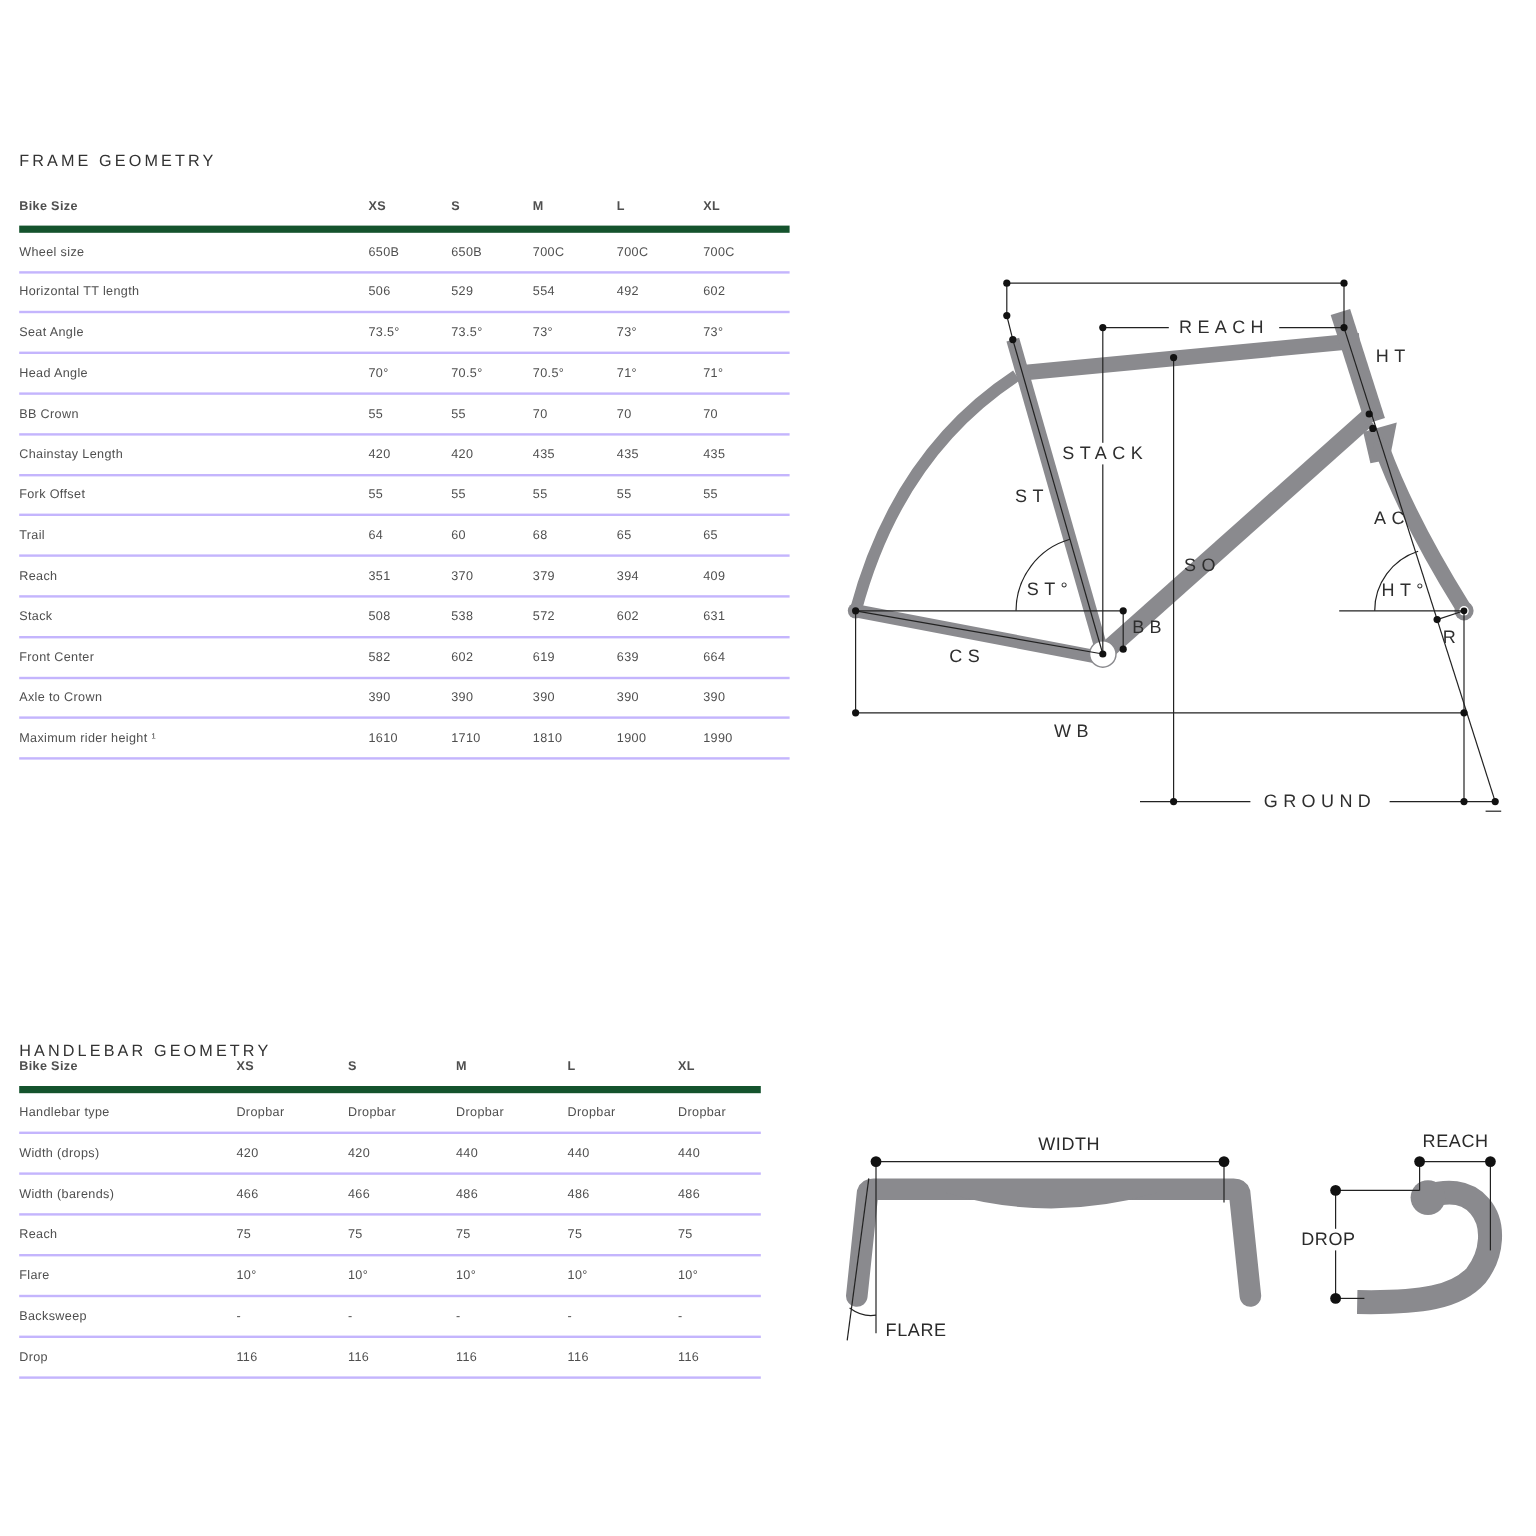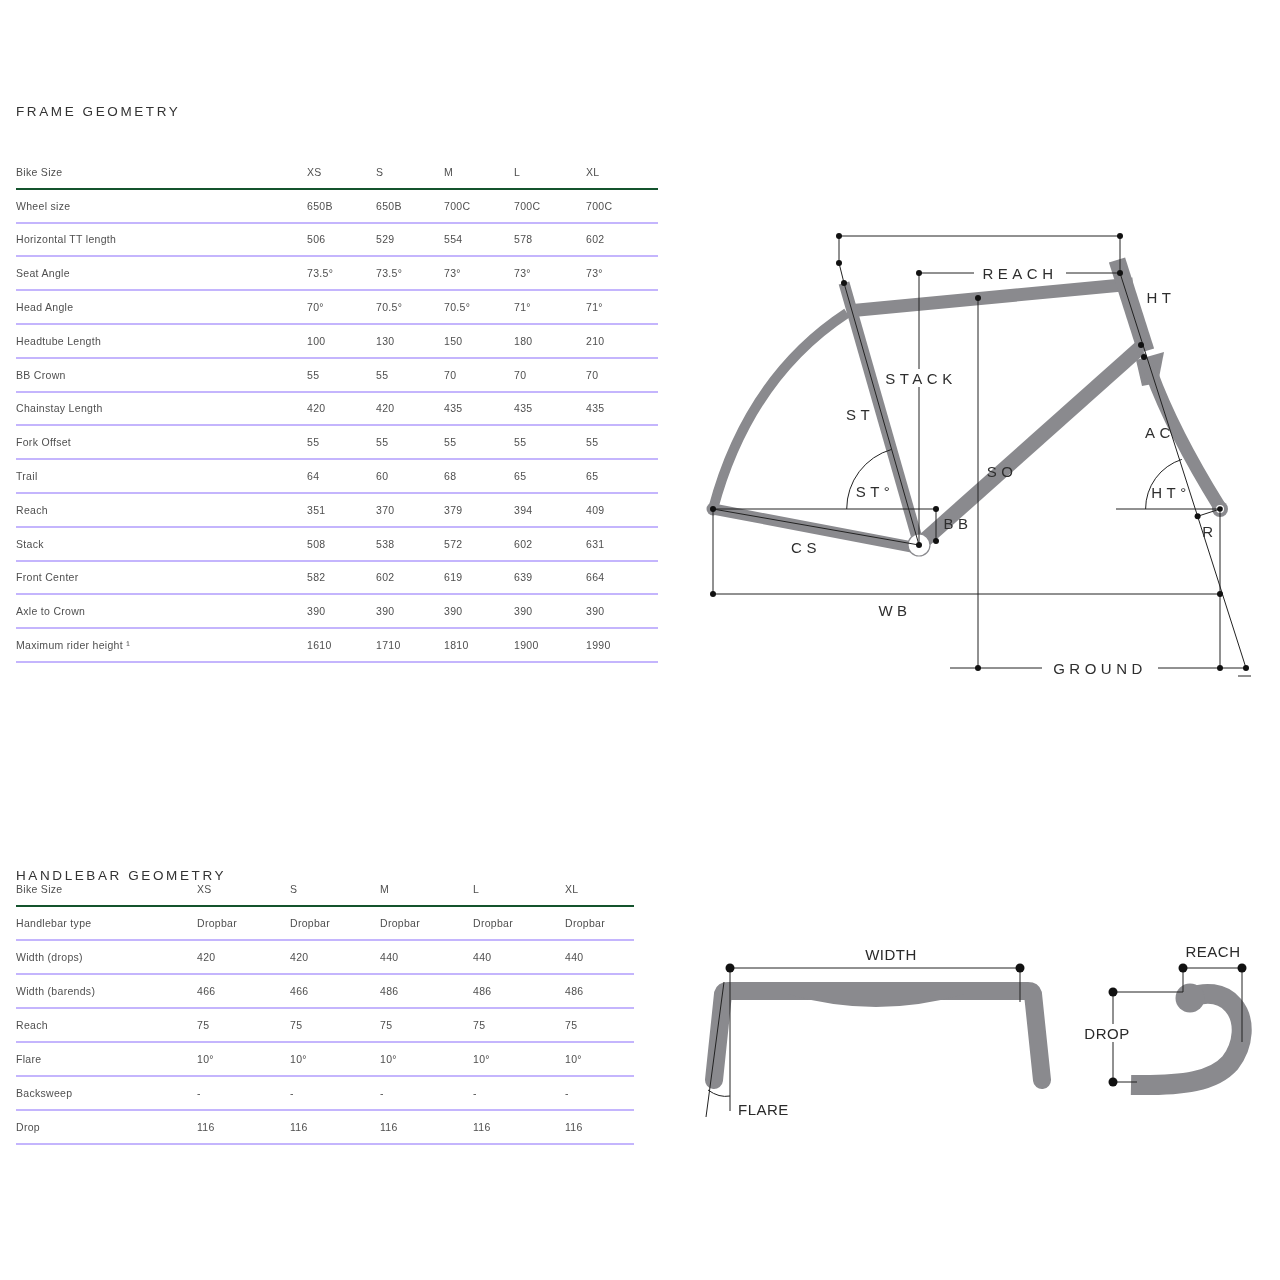--- a/index.html
+++ b/index.html
@@ -6,33 +6,33 @@
   body{
     width:1280px;height:1280px;position:relative;overflow:hidden;
     font-family:"Liberation Sans","DejaVu Sans",sans-serif;
     -webkit-font-smoothing:antialiased;
   }
   .section-title{
     position:absolute;left:16px;
     font-size:13.5px;letter-spacing:2.6px;color:#333;font-weight:400;
     white-space:nowrap;
   }
-  #frame-title{top:104px;}
+  #frame-title{top:126px;}
   #hb-title{top:868px;}
   .geo-table{position:absolute;left:16px;}
   #frame-table{top:156px;width:642px;--cols:291px 69px 68px 70px 72px 72px;}
   #hb-table{top:873px;width:618px;--cols:181px 93px 90px 93px 92px 69px;}
   .t-row{
     display:grid;grid-template-columns:var(--cols);
     align-items:center;
     border-bottom:2px solid #c4b5fd;
   }
   #frame-table .t-row{height:31.8px;}
   #hb-table .t-row{height:32px;}
-  .t-row.hdr{border-bottom:2px solid #14532d;}
+  .t-row.hdr{border-bottom:6px solid #14532d;font-weight:bold;}
   .t-cell{
     font-size:10.5px;color:#4f4f4f;letter-spacing:0.3px;
     white-space:nowrap;overflow:visible;
   }
   svg{position:absolute;display:block;}
   #frame-svg{left:690px;top:210px;}
   #hb-svg{left:690px;top:930px;}
   .tube{stroke:#8a8a8e;fill:none;}
   .thin{stroke:#222;stroke-width:1;fill:none;}
   .dot{fill:#111;}
@@ -66,46 +66,38 @@
       <div class="t-cell">650B</div>
       <div class="t-cell">700C</div>
       <div class="t-cell">700C</div>
       <div class="t-cell">700C</div>
     </div>
     <div class="t-row">
       <div class="t-cell">Horizontal TT length</div>
       <div class="t-cell">506</div>
       <div class="t-cell">529</div>
       <div class="t-cell">554</div>
-      <div class="t-cell">578</div>
+      <div class="t-cell">492</div>
       <div class="t-cell">602</div>
     </div>
     <div class="t-row">
       <div class="t-cell">Seat Angle</div>
       <div class="t-cell">73.5°</div>
       <div class="t-cell">73.5°</div>
       <div class="t-cell">73°</div>
       <div class="t-cell">73°</div>
       <div class="t-cell">73°</div>
     </div>
     <div class="t-row">
       <div class="t-cell">Head Angle</div>
       <div class="t-cell">70°</div>
       <div class="t-cell">70.5°</div>
       <div class="t-cell">70.5°</div>
       <div class="t-cell">71°</div>
       <div class="t-cell">71°</div>
-    </div>
-    <div class="t-row">
-      <div class="t-cell">Headtube Length</div>
-      <div class="t-cell">100</div>
-      <div class="t-cell">130</div>
-      <div class="t-cell">150</div>
-      <div class="t-cell">180</div>
-      <div class="t-cell">210</div>
     </div>
     <div class="t-row">
       <div class="t-cell">BB Crown</div>
       <div class="t-cell">55</div>
       <div class="t-cell">55</div>
       <div class="t-cell">70</div>
       <div class="t-cell">70</div>
       <div class="t-cell">70</div>
     </div>
     <div class="t-row">

